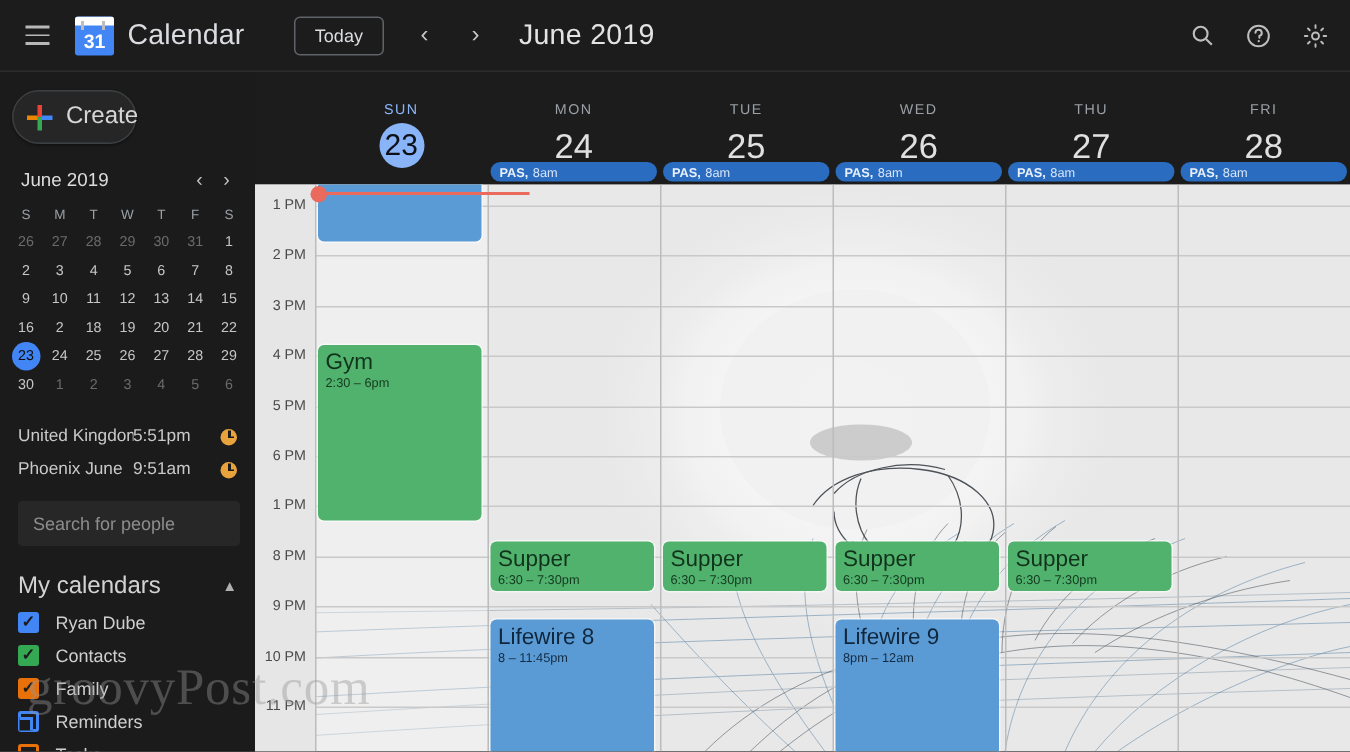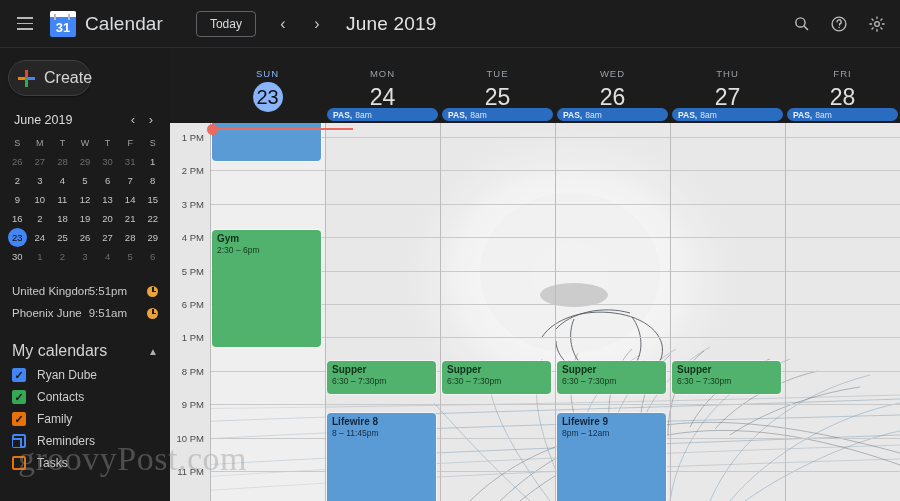--- a/index.html
+++ b/index.html
@@ -133,21 +133,21 @@
   .vline { position: absolute; top: 0; width: 1px; height: 378px; background: #bcbcbc; }
   .todaycol { position: absolute; top:0; width: 115px; height: 378px; background: rgba(255,255,255,.32); }
 
   .nowline { position: absolute; height: 2px; background: #ea6a5e; z-index: 8; }
   .nowdot { position: absolute; width: 11px; height: 11px; border-radius: 50%; background: #ea6a5e; z-index: 9; }
 
   .ev {
     position: absolute; border-radius: 4px; padding: 3px 5px; overflow: hidden;
     cursor: pointer; z-index: 5; line-height: 1.15; box-shadow: 0 0 0 1px rgba(255,255,255,.55);
   }
-  .ev .t { font-size: 10px; font-weight: bold; display:block; }
+  .ev .t { font-size: 15px; font-weight: normal; display:block; }
   .ev .s { font-size: 8.5px; display:block; margin-top: 1px; opacity: .95; }
   .ev.green { background: #51b26d; color: #11331c; }
   .ev.blue  { background: #5b9bd5; color: #10263c; }
 
   .watermark {
     position: absolute; left: 18px; top: 440px; z-index: 20; pointer-events: none;
     font-family: "Liberation Serif", serif; font-size: 34px; color: rgba(150,150,150,.42);
     letter-spacing: .5px; white-space: nowrap;
   }
 </style>
@@ -269,20 +269,23 @@
           <span class="clock-time">5:51pm</span>
           <span class="clock-dot"></span>
         </div>
         <div class="clock-row">
           <span class="clock-name">Phoenix June</span>
           <span class="clock-time">9:51am</span>
           <span class="clock-dot"></span>
         </div>
       </div>
 
+    <div class="people-search">
+      <span>Search for people</span>
+    </div>
 
     <div class="section-head">
       <span class="t">My calendars</span>
       <span class="chev">▲</span>
     </div>
     <div id="cal-list">
         <div class="cal-row">
           <span class="cbox checked" style="background:#4285f4"></span>
           <span class="cal-name">Ryan Dube</span>
         </div>

